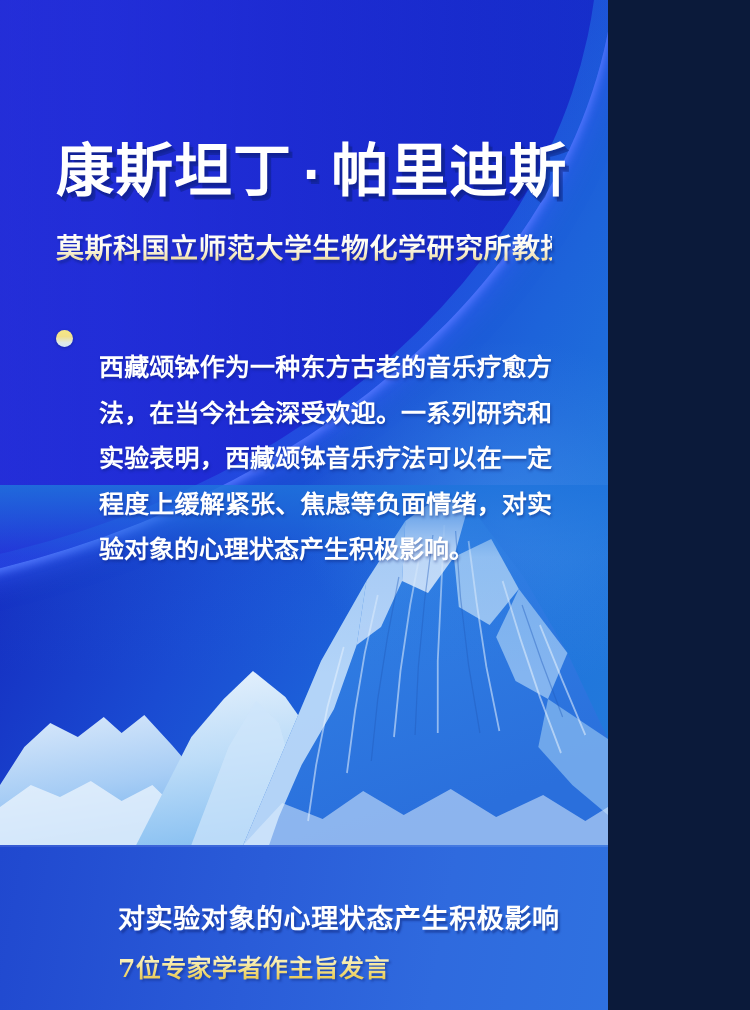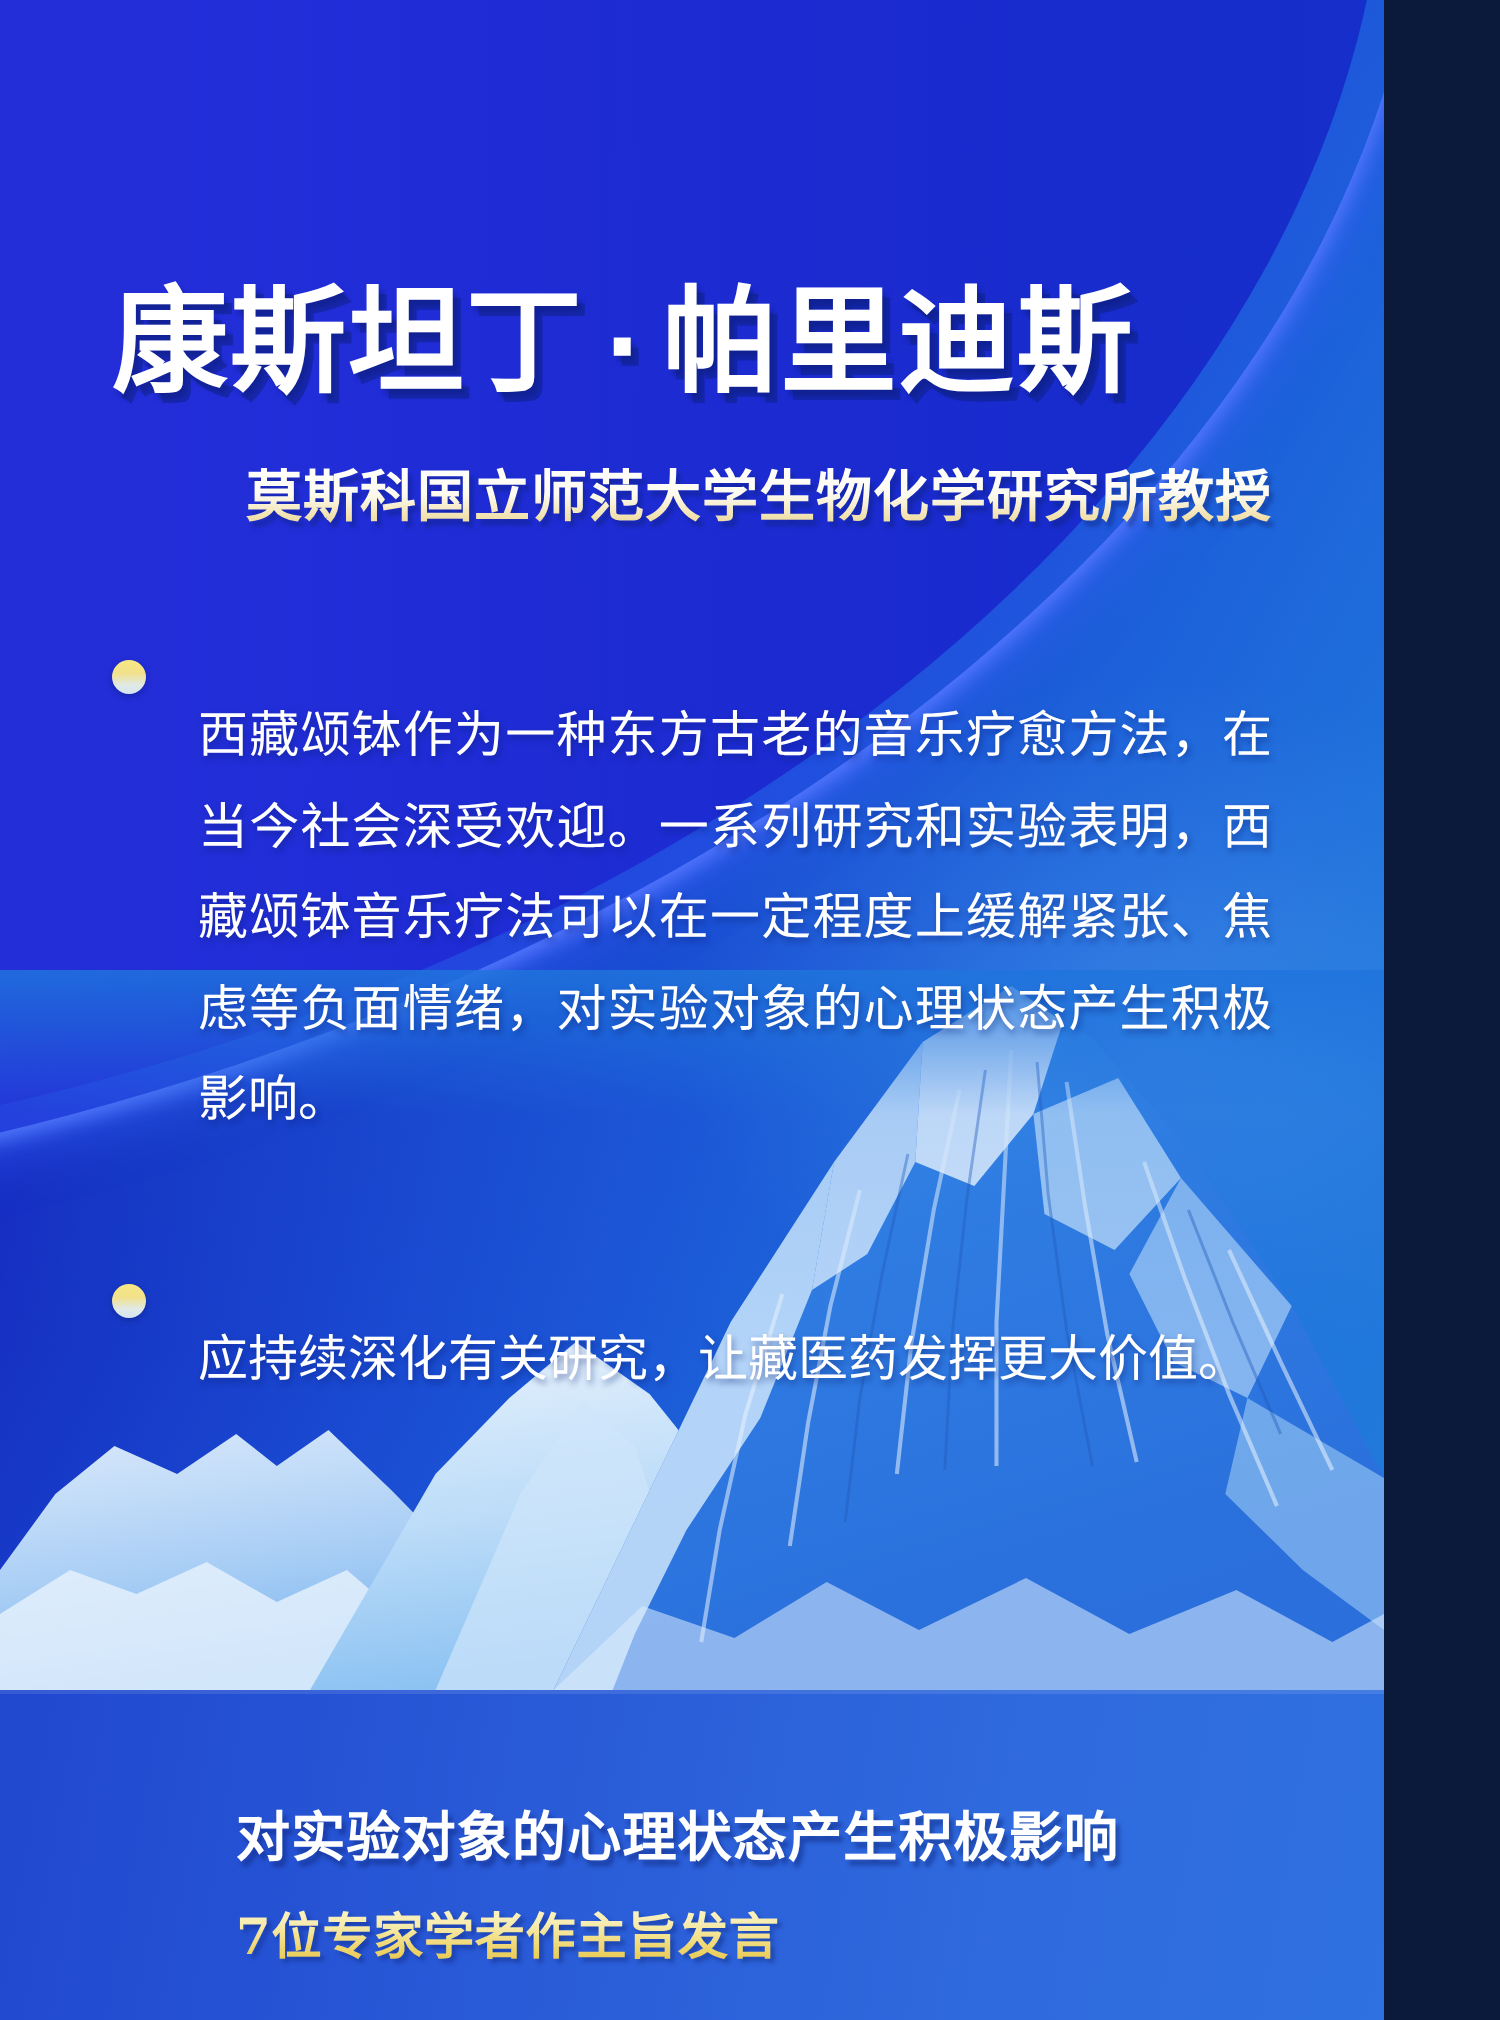--- a/index.html
+++ b/index.html
@@ -7,21 +7,21 @@
     margin: 0;
     padding: 0;
     background: #0b1a3a;
   }
   body {
     font-family: "Liberation Sans", "DejaVu Sans", sans-serif;
   }
 
   #poster {
     position: relative;
-    width: 692px;
+    width: 608px;
     height: 1010px;
     overflow: hidden;
     background: #15803d;
   }
 
   
   .bg-base {
     position: absolute;
     inset: 0;
     background:
@@ -160,21 +160,21 @@
     margin-top: 10px;
     margin-right: 26px;
     border-radius: 50%;
     background: linear-gradient(180deg, #f7e884 0%, #f2e18a 38%, #dfe9e6 74%, #d5e6f2 100%);
     box-shadow: 0 1px 3px rgba(8, 26, 96, 0.45);
   }
   .bullet-text {
     flex: 1 1 auto;
     font-family: "DejaVu Sans", "Liberation Sans", sans-serif;
     font-size: 25px;
-    font-weight: 400;
+    font-weight: 700;
     line-height: 1.82;
     color: #ffffff;
     text-shadow: 1px 2px 3px rgba(8, 28, 110, 0.45);
     text-align: justify;
     text-justify: inter-character;
   }
 
   
   .footer-band {
     position: absolute;
@@ -293,24 +293,20 @@
       <div class="cred-line">莫斯科国立师范大学生物化学研究所教授</div>
     </div>
 
     <div class="bullets">
 
       <div class="bullet-row">
         <span class="bullet-dot"></span>
         <p class="bullet-text">西藏颂钵作为一种东方古老的音乐疗愈方法，在当今社会深受欢迎。一系列研究和实验表明，西藏颂钵音乐疗法可以在一定程度上缓解紧张、焦虑等负面情绪，对实验对象的心理状态产生积极影响。</p>
       </div>
 
-      <div class="bullet-row">
-        <span class="bullet-dot"></span>
-        <p class="bullet-text">应持续深化有关研究，让藏医药发挥更大价值。</p>
-      </div>
 
     </div>
   </div>
 
   <div class="footer-band">
     <div class="footer-inner">
       <div class="footer-line1">对实验对象的心理状态产生积极影响</div>
       <div class="footer-line2">7位专家学者作主旨发言</div>
     </div>
   </div>

